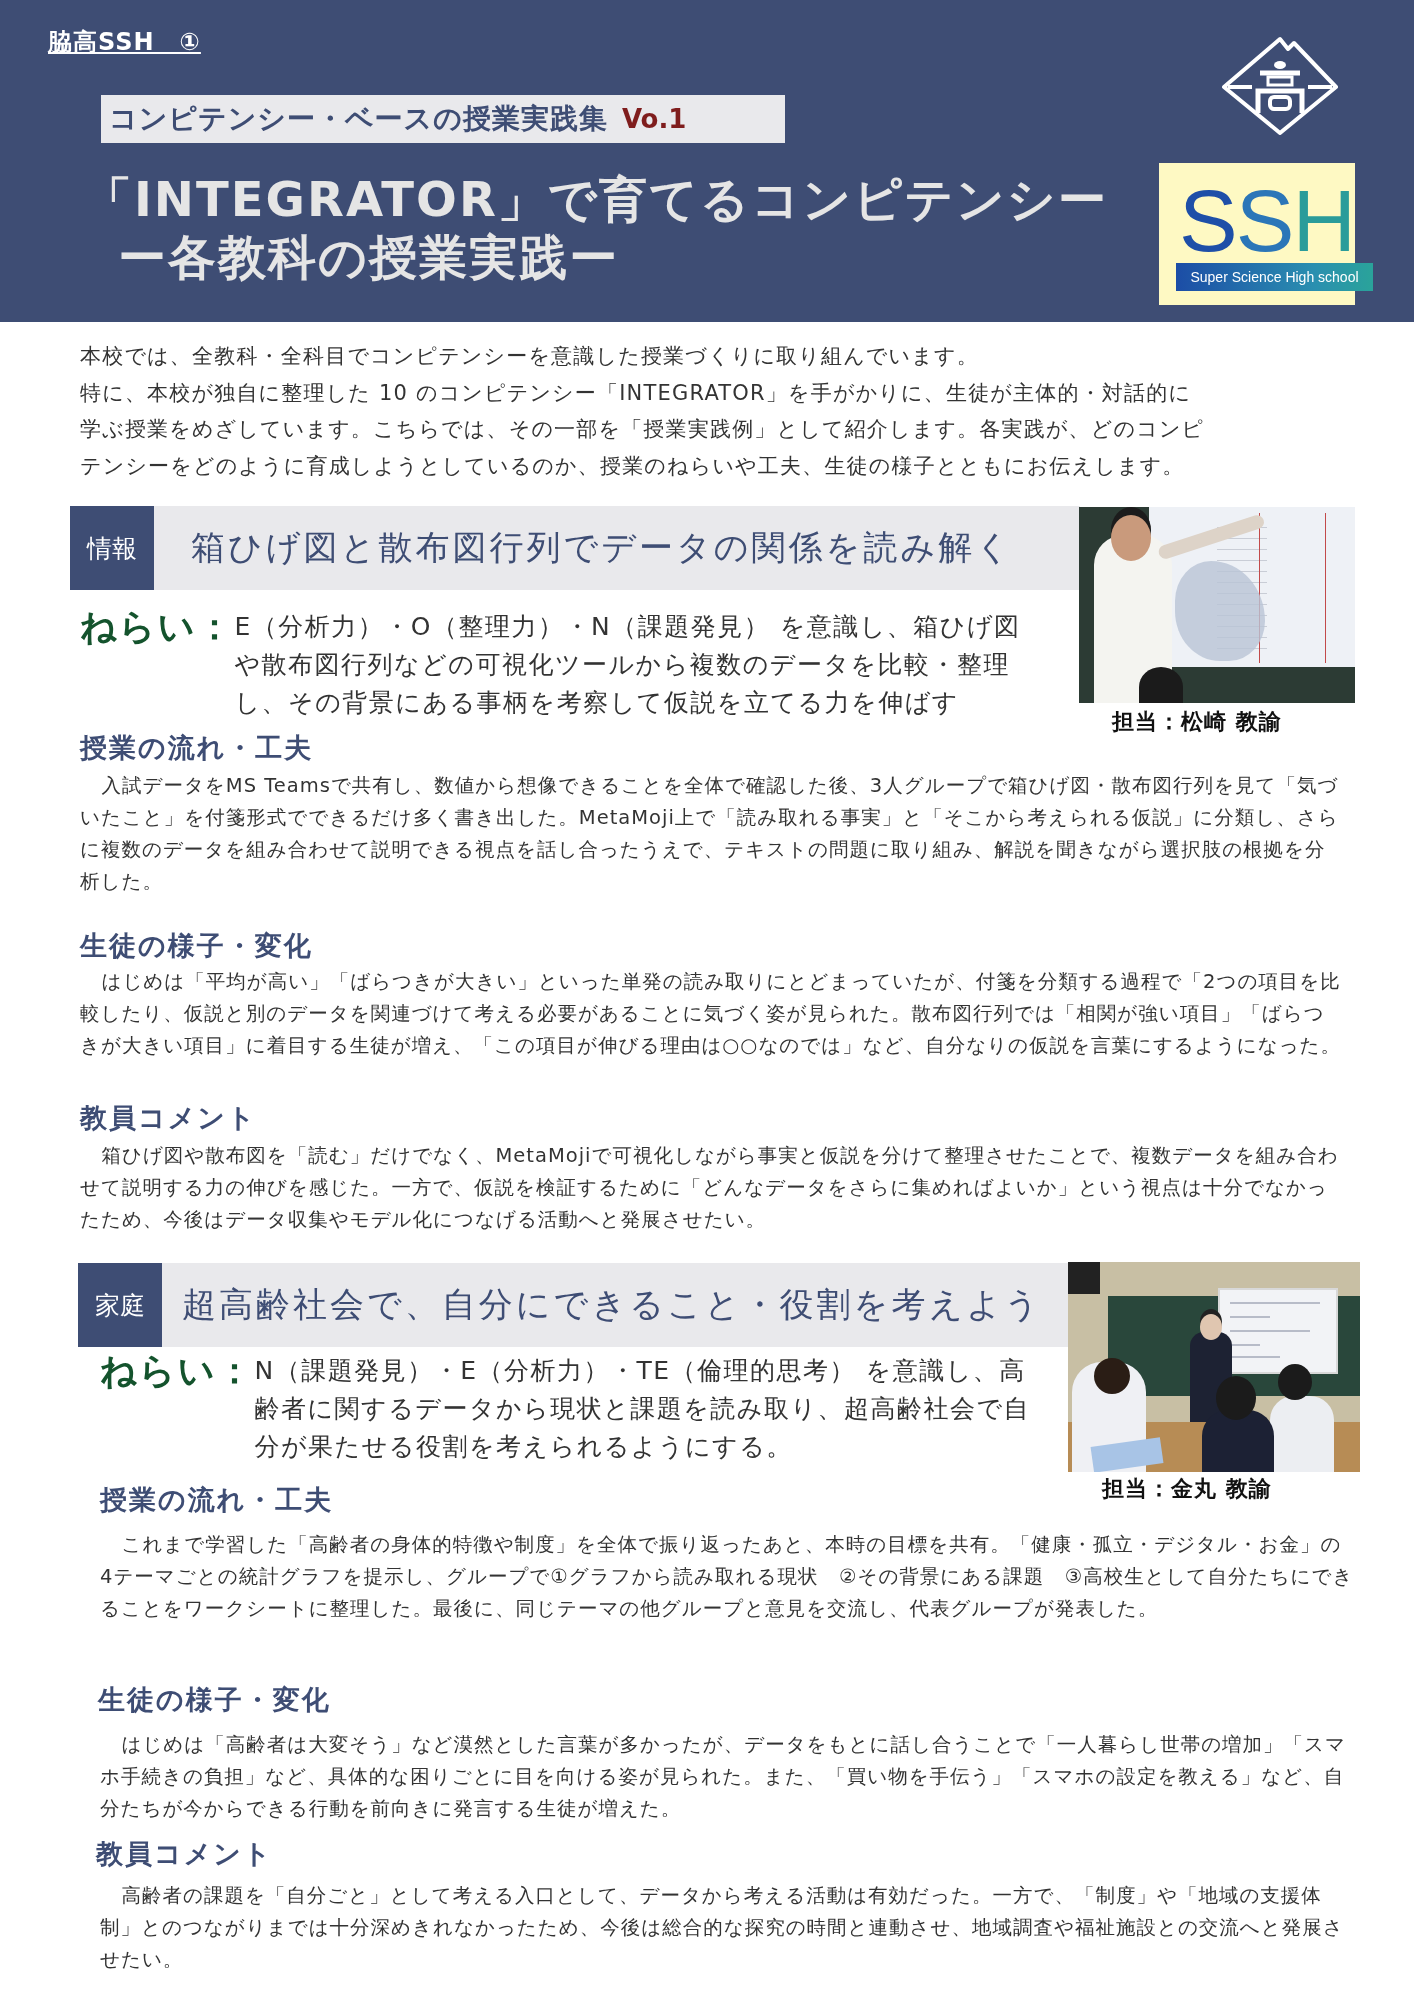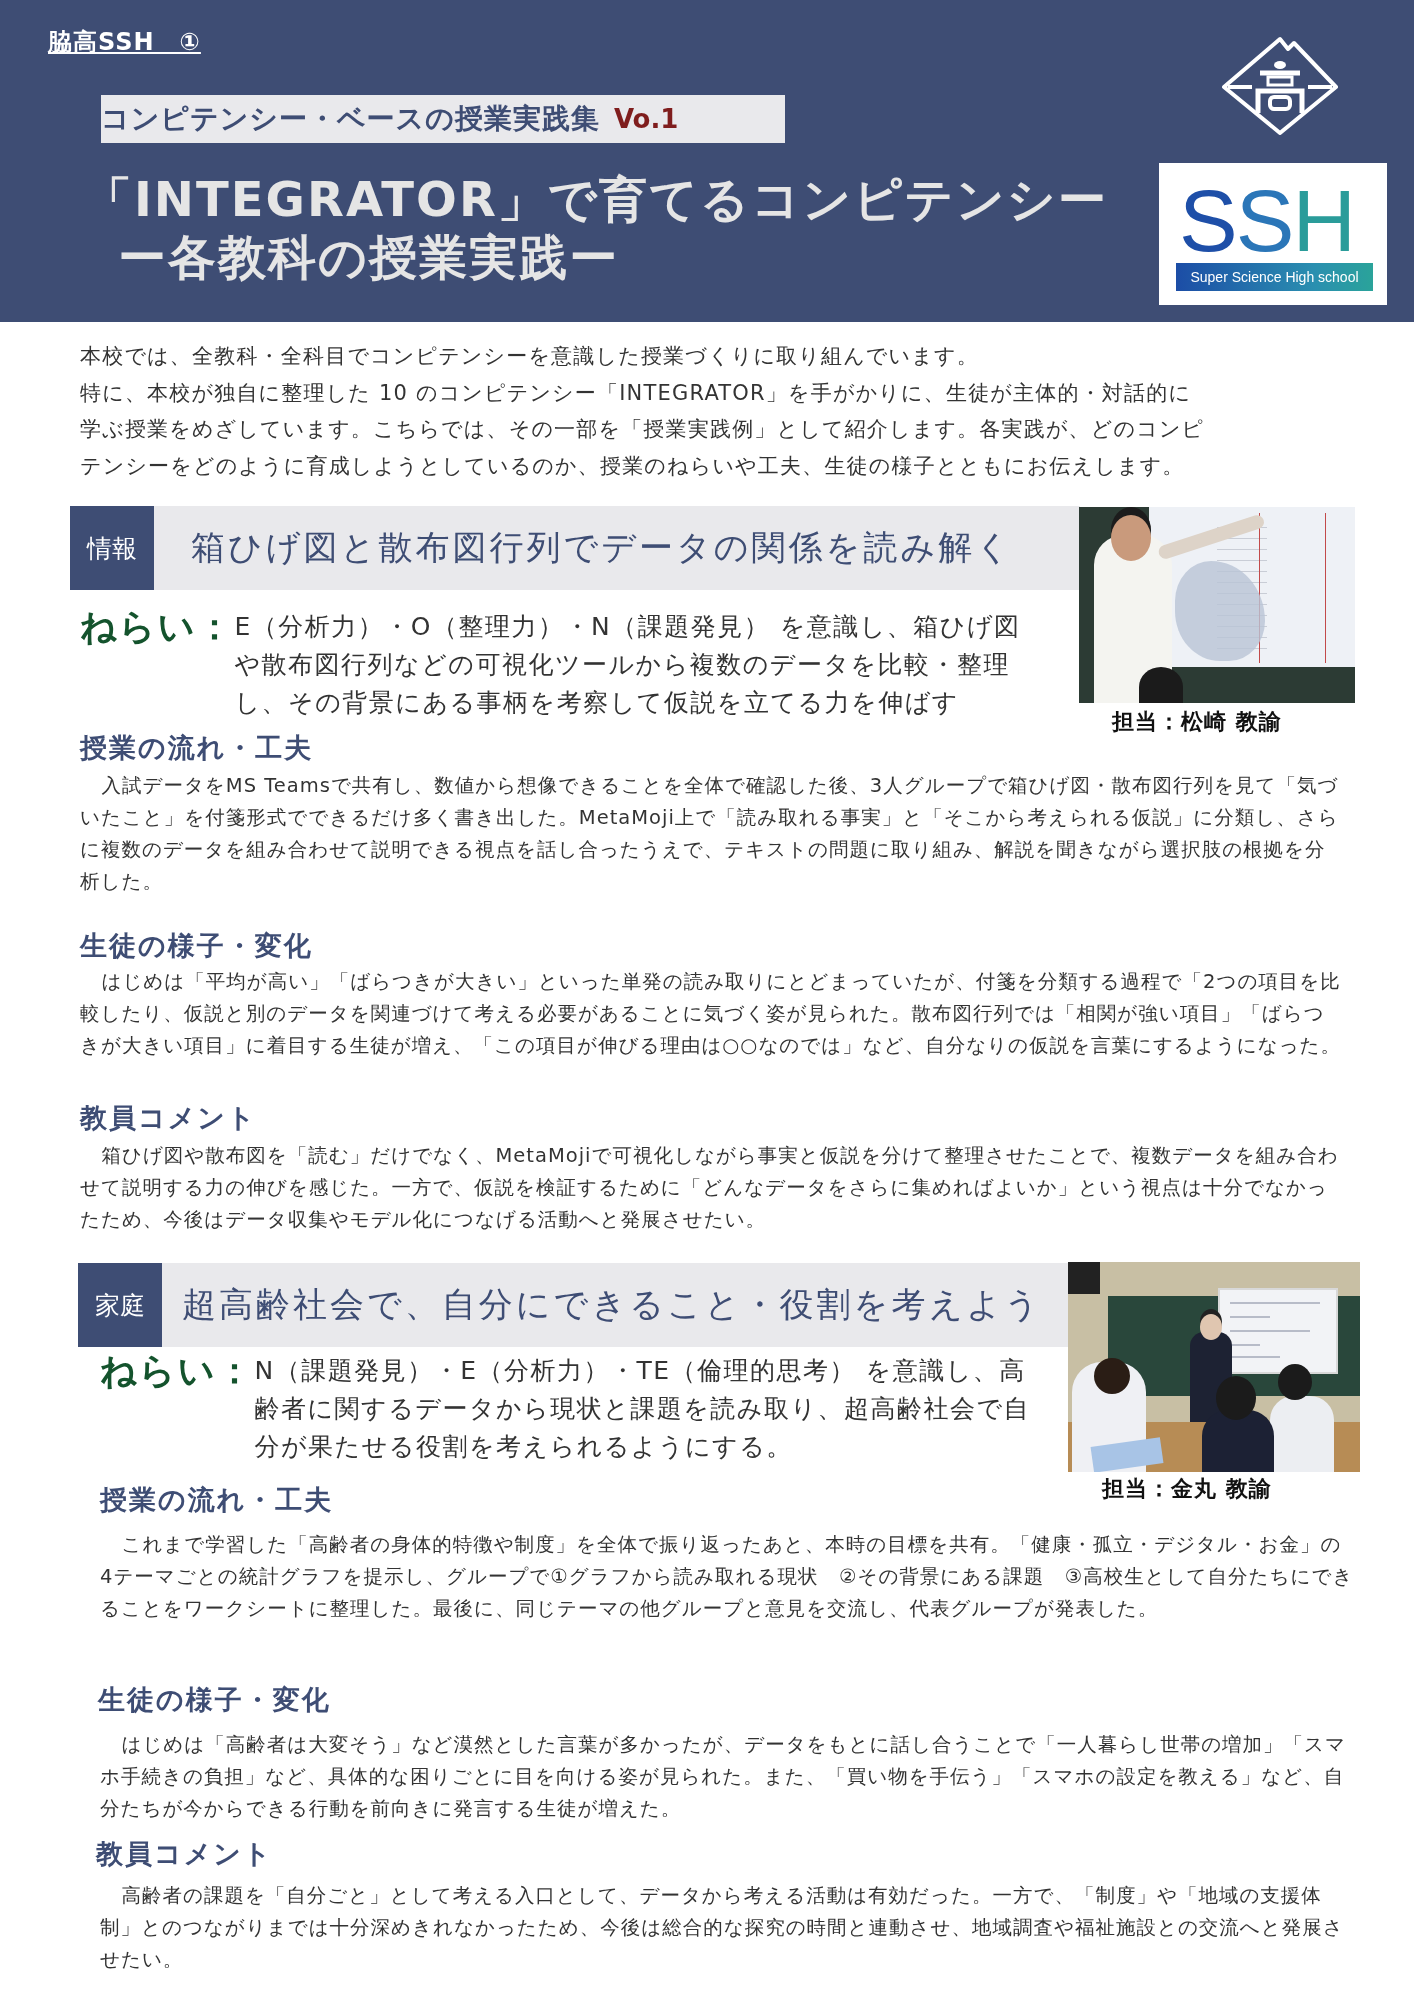--- a/index.html
+++ b/index.html
@@ -2,28 +2,28 @@
 <html><head>
 <meta charset="utf-8">
 <style>
   * { box-sizing: border-box; margin: 0; padding: 0; }
   html, body { width: 1414px; height: 2000px; background: #ffffff; overflow: hidden; }
   body { font-family: "DejaVu Sans", "Liberation Sans", sans-serif; color: #333333; position: relative; }
 
   
   .header { position: absolute; left: 0; top: 0; width: 1414px; height: 322px; background: #3e4d74; }
   .series-label { position: absolute; left: 48px; top: 26px; color: #ffffff; font-size: 24px; font-weight: bold; text-decoration: underline; letter-spacing: 1px; }
-  .vol-box { position: absolute; left: 101px; top: 95px; width: 684px; height: 48px; background: #e9e9ec; display: flex; align-items: center; }
+  .vol-box { position: absolute; left: 101px; top: 95px; width: 684px; height: 48px; background: #e9e9ec; display: flex; align-items: center; padding-left: 8px; }
   .vol-box .vol-text { color: #3e4d74; font-size: 28px; font-weight: bold; letter-spacing: 1px; }
   .vol-box .vol-num { color: #7f1d1d; font-size: 26px; font-weight: bold; margin-left: 14px; }
   .main-title { position: absolute; left: 84px; top: 170px; color: #e5e5e5; font-size: 48px; font-weight: bold; letter-spacing: 2px; line-height: 58px; }
   .main-title .sub { display: block; padding-left: 34px; }
 
   .school-emblem { position: absolute; left: 1218px; top: 35px; width: 124px; height: 100px; }
-  .ssh-logo { position: absolute; left: 1159px; top: 163px; width: 228px; height: 142px; background: #ffffff; }
+  .ssh-logo { position: absolute; left: 1159px; top: 163px; width: 196px; height: 142px; background: #fef9c3; }
   .ssh-logo .ssh-letters { position: absolute; left: 20px; top: 12px; font-size: 88px; line-height: 92px; font-family: "Liberation Sans", sans-serif; letter-spacing: -2px; }
   .ssh-logo .ssh-letters .s1 { color: #1e4fa8; }
   .ssh-logo .ssh-letters .s2 { color: #2b76b8; }
   .ssh-logo .ssh-letters .h { color: #2a9c9a; }
   .ssh-logo .ssh-bar { position: absolute; left: 17px; top: 100px; width: 197px; height: 28px; background: linear-gradient(90deg, #1c4da6 0%, #2a8fb0 70%, #2aa39a 100%); color: #ffffff; font-size: 14px; font-family: "Liberation Sans", sans-serif; display: flex; align-items: center; justify-content: center; white-space: nowrap; }
 
   
   .intro { position: absolute; left: 80px; top: 338px; width: 1280px; font-size: 21px; line-height: 36.5px; color: #333333; letter-spacing: 1.2px; }
 
   

